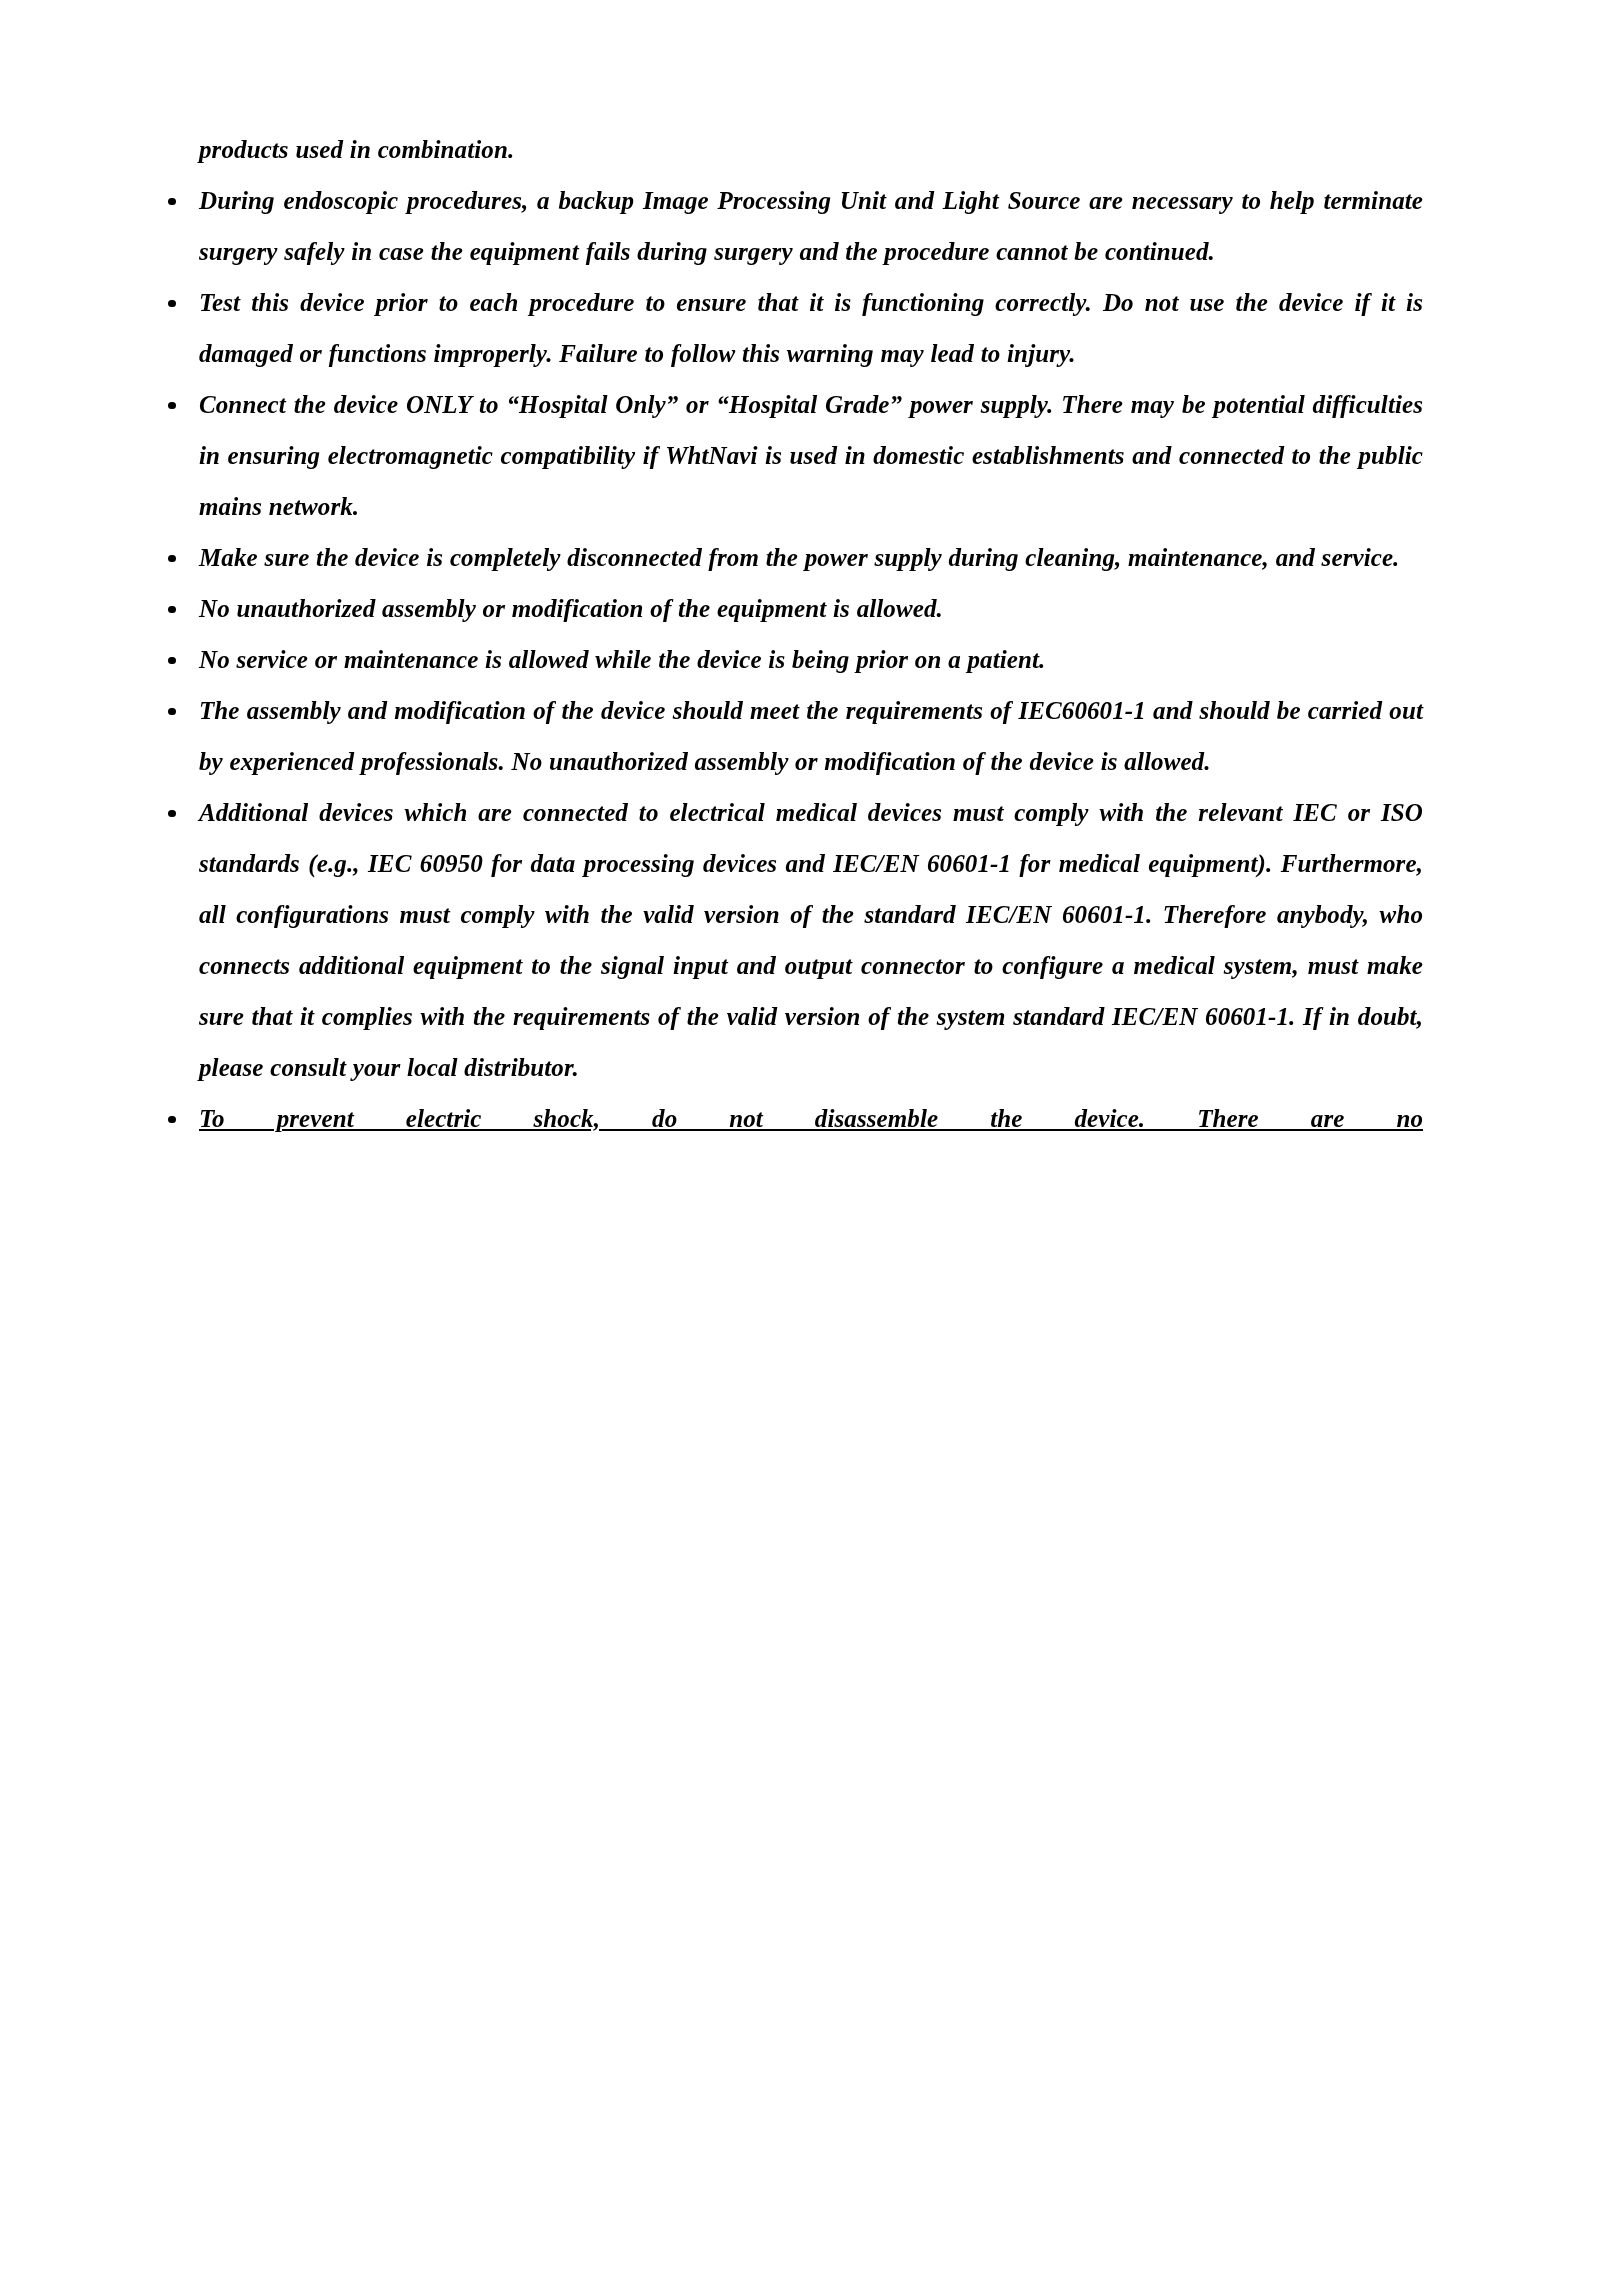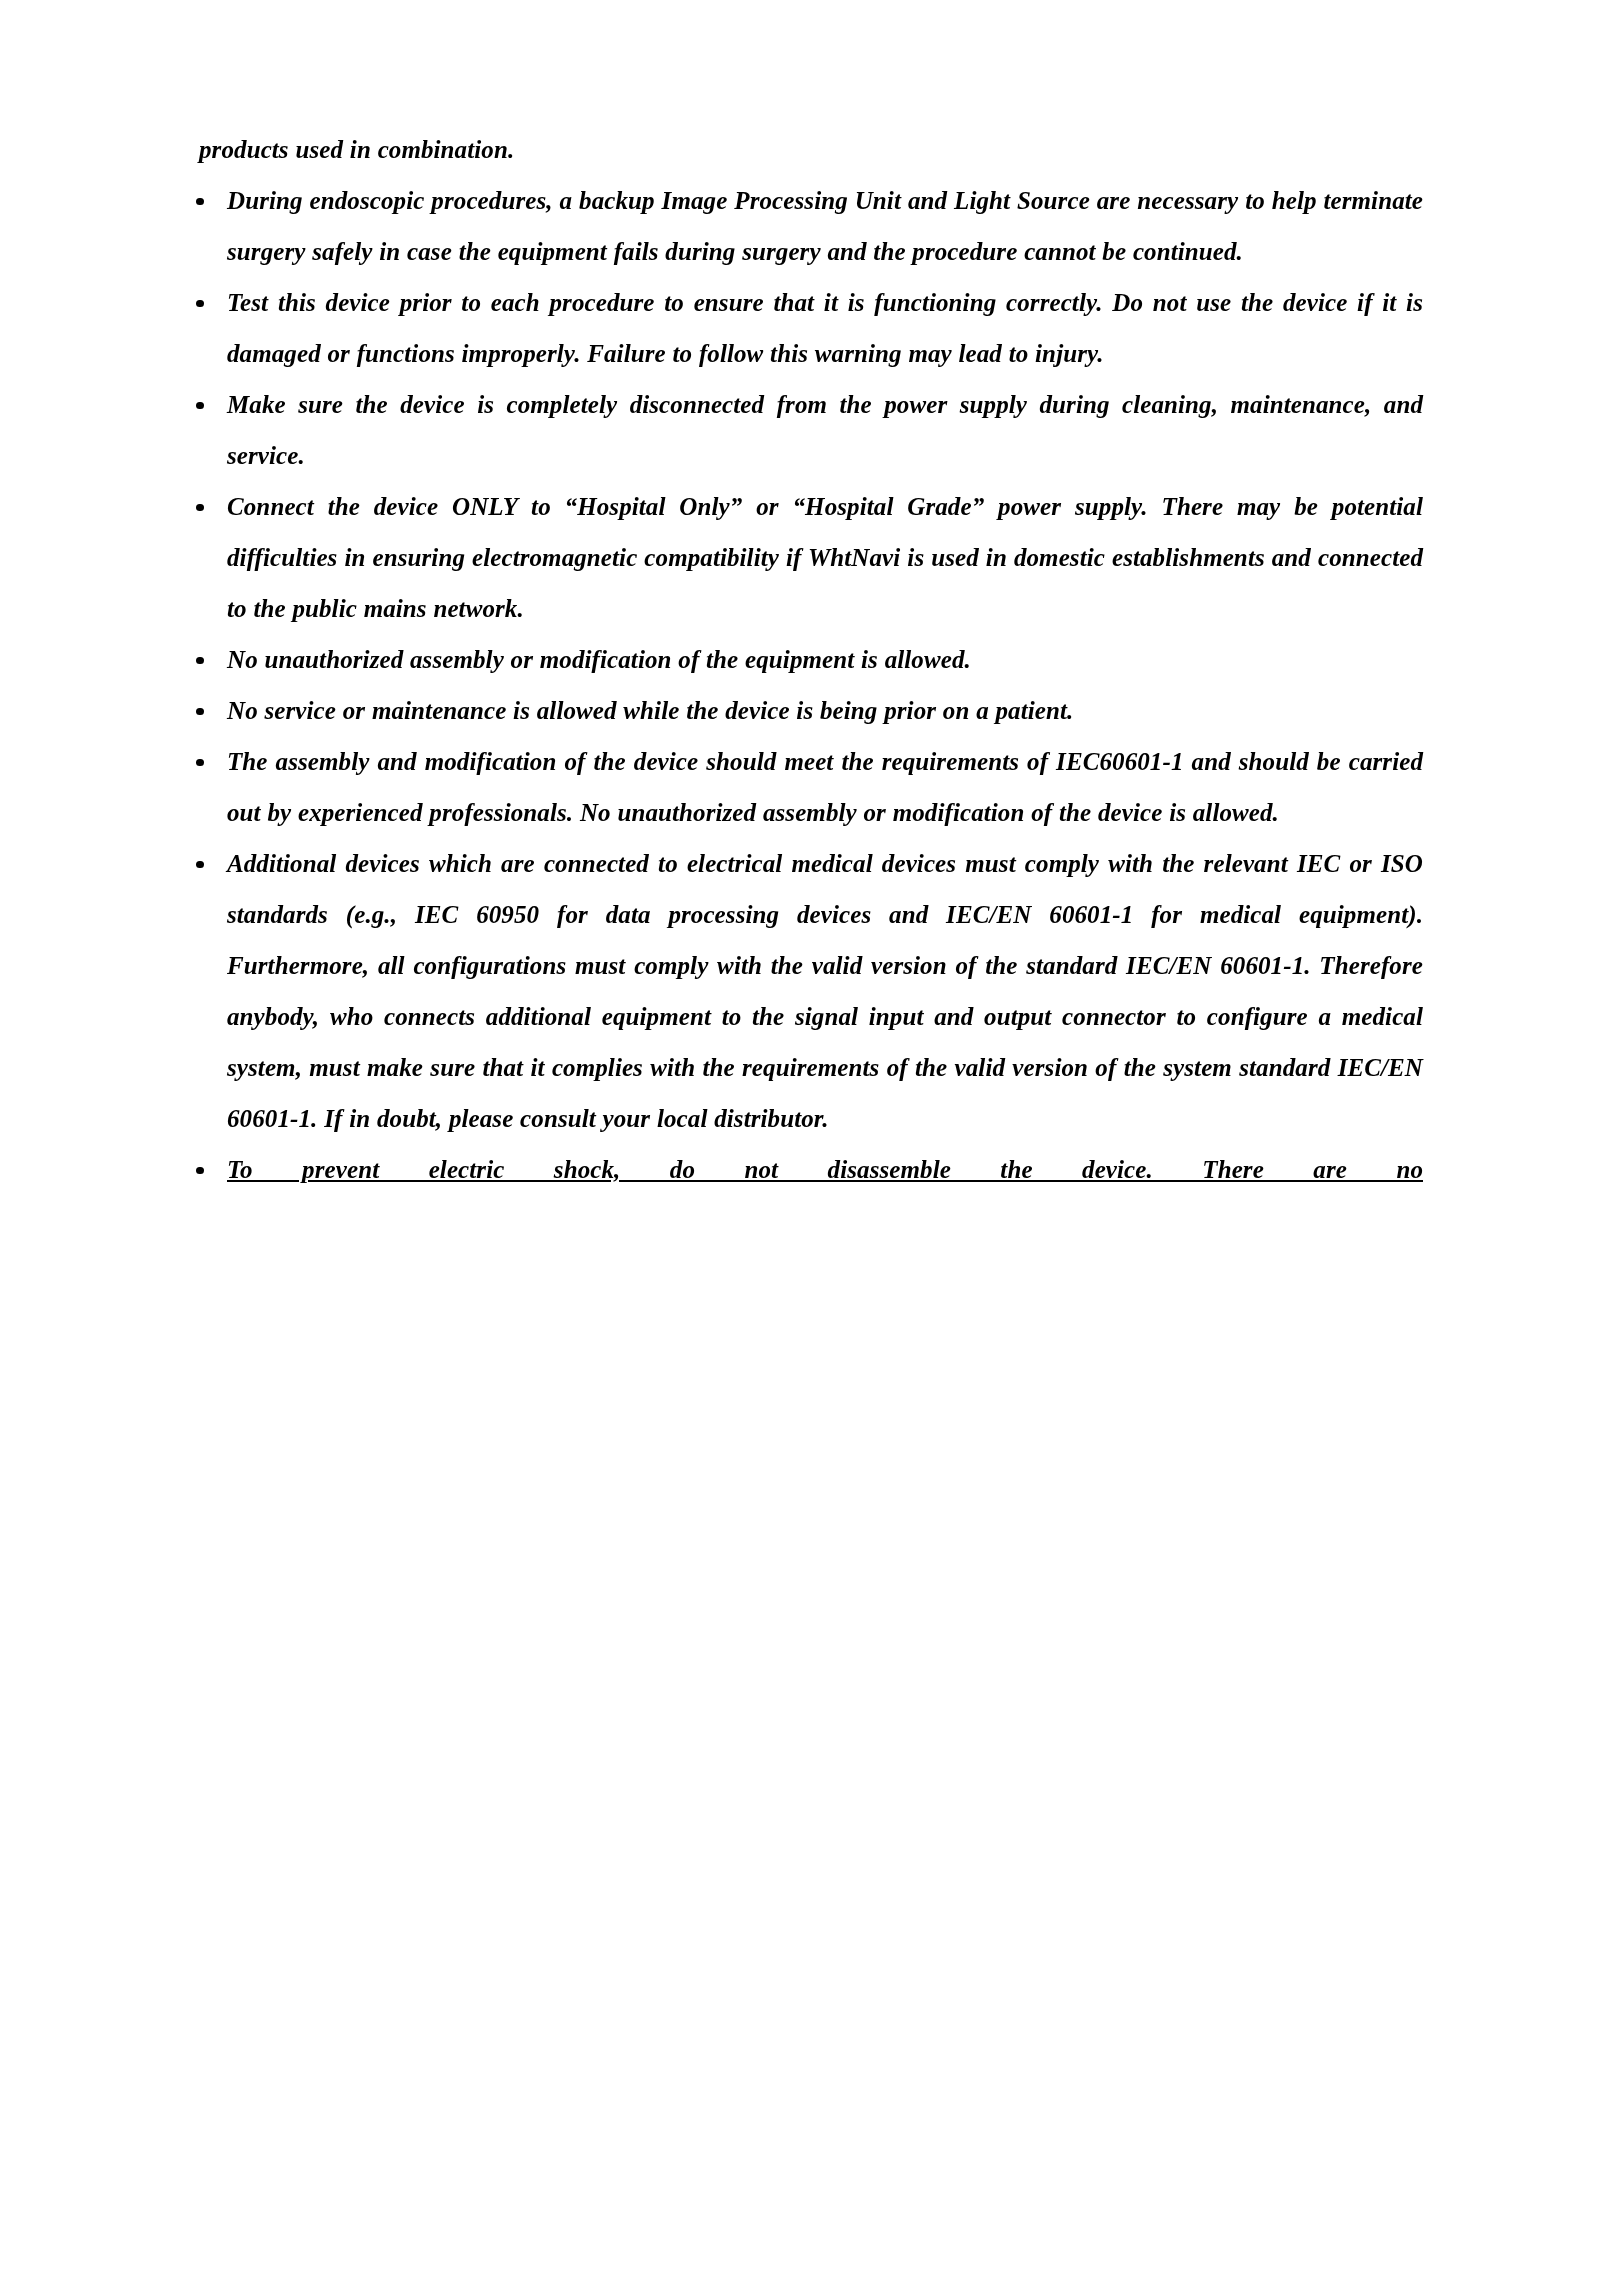--- a/index.html
+++ b/index.html
@@ -51,21 +51,20 @@
   
   .continuation {
     position: relative;
     text-align: left;
   }
 
   
   .bullet-item {
     position: relative;
     padding-left: 0;
-    margin-left: 28px;
   }
   .bullet-marker {
     position: absolute;
     left: -33px;
     top: 0;
     width: 11.8px;
     height: 51px;
     line-height: 51px;
     font-size: 25px;
     font-style: normal;
@@ -106,26 +105,26 @@
       <p class="para">During endoscopic procedures, a backup Image Processing Unit and Light Source are necessary to help terminate surgery safely in case the equipment fails during surgery and the procedure cannot be continued.</p>
     </div>
 
     <div class="bullet-item">
       <span class="bullet-marker"><span class="dot"></span></span>
       <p class="para">Test this device prior to each procedure to ensure that it is functioning correctly. Do not use the device if it is damaged or functions improperly. Failure to follow this warning may lead to injury.</p>
     </div>
 
     <div class="bullet-item">
       <span class="bullet-marker"><span class="dot"></span></span>
-      <p class="para">Make sure the device is completely disconnected from the power supply during cleaning, maintenance, and service.</p>
+      <p class="para">Connect the device ONLY to “Hospital Only” or “Hospital Grade” power supply. There may be potential difficulties in ensuring electromagnetic compatibility if WhtNavi is used in domestic establishments and connected to the public mains network.</p>
     </div>
 
     <div class="bullet-item">
       <span class="bullet-marker"><span class="dot"></span></span>
-      <p class="para">Connect the device ONLY to “Hospital Only” or “Hospital Grade” power supply. There may be potential difficulties in ensuring electromagnetic compatibility if WhtNavi is used in domestic establishments and connected to the public mains network.</p>
+      <p class="para">Make sure the device is completely disconnected from the power supply during cleaning, maintenance, and service.</p>
     </div>
 
     <div class="bullet-item">
       <span class="bullet-marker"><span class="dot"></span></span>
       <p class="para">No unauthorized assembly or modification of the equipment is allowed.</p>
     </div>
 
 
 
     <div class="bullet-item">

